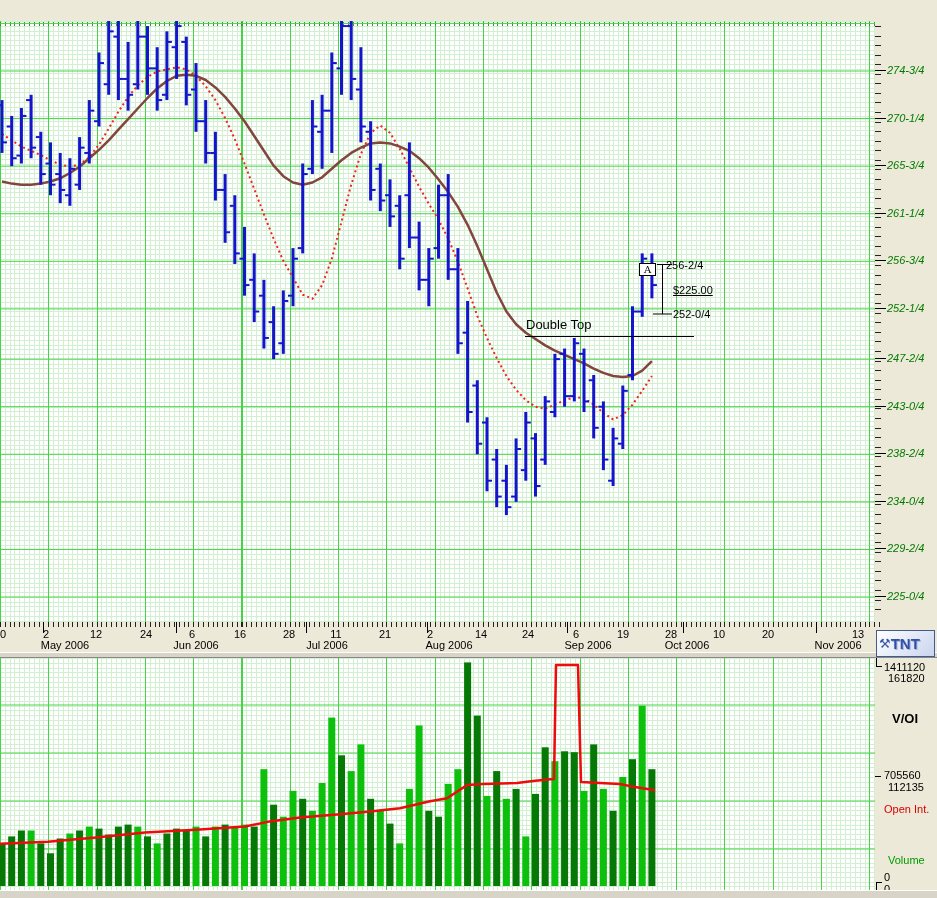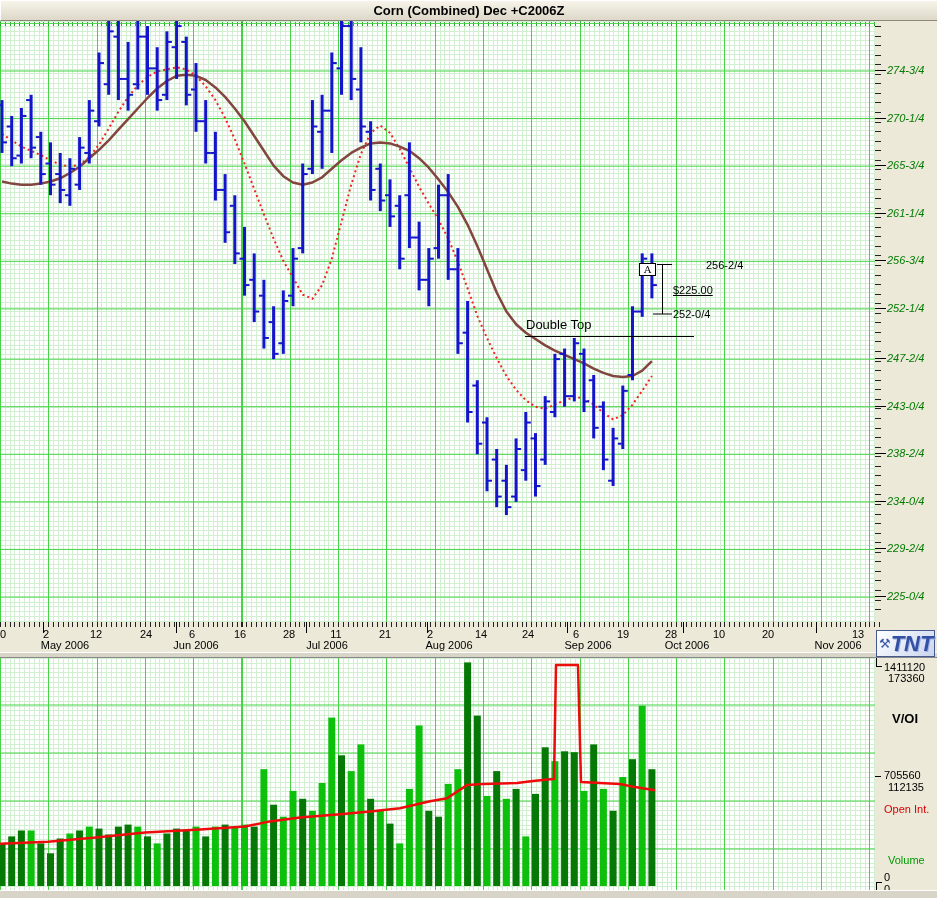--- a/index.html
+++ b/index.html
@@ -19,21 +19,21 @@
     repeating-linear-gradient(to bottom,rgba(70,212,70,.0) 0 601px),
     repeating-linear-gradient(to right,#d2efd2 0 1px,transparent 1px 4.83px),
     repeating-linear-gradient(to bottom,#d2efd2 0 1px,transparent 1px 4.76px),#fff;}
   #price-panel svg{position:absolute;left:0;top:0;}
   #top-ticks{position:absolute;left:0;top:1px;width:875px;height:4px;
     background:repeating-linear-gradient(to right,#2d9c2d 0 1px,transparent 1px 4.83px);}
 
   .anno{position:absolute;color:#000;font-size:11px;white-space:nowrap;}
   #anno-a{left:639px;top:242px;width:17px;height:13px;background:#fff;border:1px solid #000;
     font-family:"DejaVu Serif",serif;font-size:10px;line-height:11px;text-align:center;}
-  #anno-high{left:690px;top:238px;padding-left:16px;}
+  #anno-high{left:650px;top:238px;padding-left:16px;}
   #anno-measure{left:673px;top:263px;text-decoration:underline;}
   #anno-low{left:673px;top:287px;}
   #anno-doubletop{left:526px;top:296px;font-size:13px;}
 
   
   #right-axis-top{position:absolute;left:875px;top:21px;width:62px;height:601px;background:#ece9d8;font-style:italic;}
   #right-ticks{position:absolute;left:0;top:5px;width:6px;height:592px;
     background:repeating-linear-gradient(to bottom,#222 0 1px,transparent 1px 9.56px);}
   .plabel{position:absolute;left:12px;font-size:11px;color:#007a00;white-space:nowrap;}
   .plabel::before{content:'';position:absolute;left:-12px;top:6px;width:11px;height:1px;background:#000;}
@@ -67,31 +67,28 @@
   #vol-name{color:#009900;}
   #vb-top{position:absolute;left:1px;top:0;width:6px;height:9px;border-left:1px solid #000;border-bottom:1px solid #000;}
   #vb-mid{position:absolute;left:0;top:118px;width:6px;height:1px;background:#000;}
   #vb-bot{position:absolute;left:1px;top:224px;width:6px;height:8px;border-left:1px solid #000;border-top:1px solid #000;}
 
   
   #tnt-logo{position:absolute;left:876px;top:630px;width:59px;height:27px;
     background:linear-gradient(135deg,#ffffff,#c9d4ef);border:1px solid #46598f;
     display:flex;align-items:center;justify-content:flex-start;padding-left:2px;cursor:pointer;}
   #tnt-glyph{font-size:13px;color:#3a57a8;line-height:13px;}
-  #tnt-text{font-style:italic;font-weight:bold;font-size:22px;color:#3350a5;letter-spacing:0px;
+  #tnt-text{font-weight:bold;font-size:15px;color:#3350a5;letter-spacing:0px;
     text-shadow:1px 1px 0 #9db0dd;}
 </style>
 </head>
 <body>
 
 <div id="screen">
 
-  <div id="title-bar">
-    <span>Corn (Combined) Dec +C2006Z</span>
-  </div>
 
   <div id="price-panel">
     <div id="top-ticks"></div>
     <svg id="psvg" width="875" height="601">
         <line x1="0" y1="50" x2="875" y2="50" stroke="#46d446" stroke-width="1"></line>
         <line x1="0" y1="97.5785" x2="875" y2="97.5785" stroke="#46d446" stroke-width="1"></line>
         <line x1="0" y1="145.157" x2="875" y2="145.157" stroke="#46d446" stroke-width="1"></line>
         <line x1="0" y1="192.7355" x2="875" y2="192.7355" stroke="#46d446" stroke-width="1"></line>
         <line x1="0" y1="240.31400000000002" x2="875" y2="240.31400000000002" stroke="#46d446" stroke-width="1"></line>
         <line x1="0" y1="287.89250000000004" x2="875" y2="287.89250000000004" stroke="#46d446" stroke-width="1"></line>
@@ -456,21 +453,21 @@
         <rect x="629.0" y="101.2" width="7" height="126.8" fill="#067806"></rect>
         <rect x="638.7" y="47.7" width="7" height="180.3" fill="#0cc00c"></rect>
         <rect x="648.4" y="111.2" width="7" height="116.8" fill="#067806"></rect>
         <polyline points="0,185.7 48,183.7 96,179.6 145,174.5 200,171.5 245,168.5 270,163.4 300,159.4 340,156.3 370,153.5 400,150.3 430,143.2 447,140.3 467,127.1 483,126.0 517,125.1 533,123.1 548,121.4 554,121.1 556,7.1 578,7.1 581,124.0 600,125.1 620,126.0 635,129.1 655,132.2" fill="none" stroke="#ee0b0b" stroke-width="2.5" stroke-linejoin="round"></polyline>
       </svg>
   </div>
 
   <div id="right-axis-bottom">
     <div id="vb-top"></div>
     <div class="vlab" style="left:9px;top:3px;">1411120</div>
-    <div class="vlab" style="left:13px;top:14px;">173360</div>
+    <div class="vlab" style="left:13px;top:14px;">161820</div>
     <div class="vlab" id="voi-label" style="left:17px;top:53px;text-align:center;">V/OI</div>
     <div id="vb-mid"></div>
     <div class="vlab" style="left:9px;top:111px;">705560</div>
     <div class="vlab" style="left:13px;top:123px;">112135</div>
     <div class="vlab" id="oi-name" style="left:9px;top:145px;">Open Int.</div>
     <div class="vlab" id="vol-name" style="left:13px;top:196px;">Volume</div>
     <div class="vlab" style="left:9px;top:213px;">0</div>
     <div class="vlab" style="left:9px;top:225px;">0</div>
     <div id="vb-bot"></div>
   </div>

